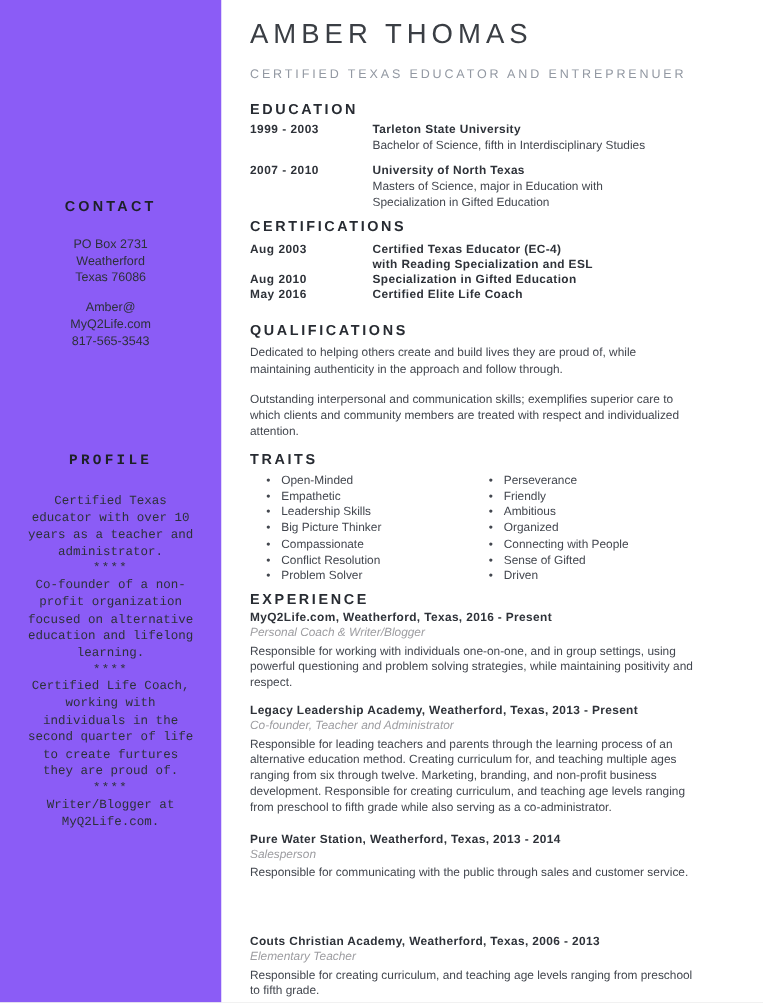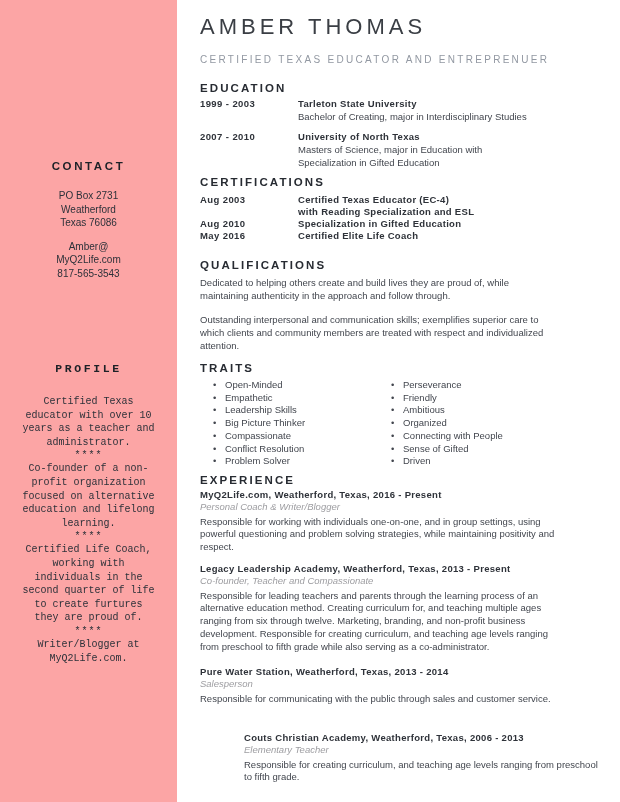--- a/index.html
+++ b/index.html
@@ -1,21 +1,21 @@
 <!DOCTYPE html>
 <html><head>
 <meta charset="utf-8">
 <style>
   html,body{margin:0;padding:0;background:#e8e8e8;}
   .page{
     position:relative;width:620px;height:802px;background:#ffffff;
     font-family:"Liberation Sans",sans-serif;overflow:hidden;margin:0 auto;
   }
   
-  .sidebar{position:absolute;left:0;top:0;width:177px;height:802px;background:#fca5a5;}
+  .sidebar{position:absolute;left:0;top:0;width:177px;height:802px;background:#8b5cf6;}
   .side-block{position:absolute;left:22px;width:133px;text-align:center;}
   .side-heading{font-size:11.5px;font-weight:bold;letter-spacing:2.6px;color:#1d2127;}
   .side-text{font-size:10px;line-height:13.6px;color:#2c3139;}
   .side-gap{height:10px;}
   .side-sep{font-size:10px;line-height:13px;color:#2c3139;letter-spacing:1px;}
   .contact-body{margin-top:17px;}
   .profile-body{margin-top:20px;}
   
   .main{position:absolute;left:200px;top:0;width:405px;height:802px;}
   .abs{position:absolute;left:0;}
@@ -76,21 +76,21 @@
   <div class="main">
 
     <div class="abs name" style="top:14px;">AMBER THOMAS</div>
     <div class="abs subtitle" style="top:54px;">CERTIFIED TEXAS EDUCATOR AND ENTREPRENUER</div>
 
     <div class="abs sec-heading" style="top:82px;">EDUCATION</div>
     <div class="abs row" style="top:98px;">
       <div class="col-date">1999 - 2003</div>
       <div class="col-detail" style="width:300px;">
         <div class="school">Tarleton State University</div>
-        <div>Bachelor of Creating, major in Interdisciplinary Studies</div>
+        <div>Bachelor of Science, fifth in Interdisciplinary Studies</div>
       </div>
     </div>
     <div class="abs row" style="top:131px;">
       <div class="col-date">2007 - 2010</div>
       <div class="col-detail" style="width:300px;">
         <div class="school">University of North Texas</div>
         <div>Masters of Science, major in Education with</div>
         <div>Specialization in Gifted Education</div>
       </div>
     </div>
@@ -143,30 +143,30 @@
     <div class="abs sec-heading" style="top:474px;">EXPERIENCE</div>
 
     <div class="abs" style="top:489px;">
       <div class="job-title">MyQ2Life.com, Weatherford, Texas, 2016 - Present</div>
       <div class="job-role">Personal Coach &amp; Writer/Blogger</div>
       <div class="job-desc">Responsible for working with individuals one-on-one, and in group settings, using powerful questioning and problem solving strategies, while maintaining positivity and respect.</div>
     </div>
 
     <div class="abs" style="top:563px;">
       <div class="job-title">Legacy Leadership Academy, Weatherford, Texas, 2013 - Present</div>
-      <div class="job-role">Co-founder, Teacher and Compassionate</div>
+      <div class="job-role">Co-founder, Teacher and Administrator</div>
       <div class="job-desc">Responsible for leading teachers and parents through the learning process of an alternative education method. Creating curriculum for, and teaching multiple ages ranging from six through twelve. Marketing, branding, and non-profit business development. Responsible for creating curriculum, and teaching age levels ranging from preschool to fifth grade while also serving as a co-administrator.</div>
     </div>
 
     <div class="abs" style="top:666px;">
       <div class="job-title">Pure Water Station, Weatherford, Texas, 2013 - 2014</div>
       <div class="job-role">Salesperson</div>
       <div class="job-desc">Responsible for communicating with the public through sales and customer service.</div>
     </div>
 
-    <div class="abs" style="top:732px;margin-left:44px;">
+    <div class="abs" style="top:748px;">
       <div class="job-title">Couts Christian Academy, Weatherford, Texas, 2006 - 2013</div>
       <div class="job-role">Elementary Teacher</div>
       <div class="job-desc">Responsible for creating curriculum, and teaching age levels ranging from preschool to fifth grade.</div>
     </div>
 
   </div>
 </div>
 
 </body></html>

